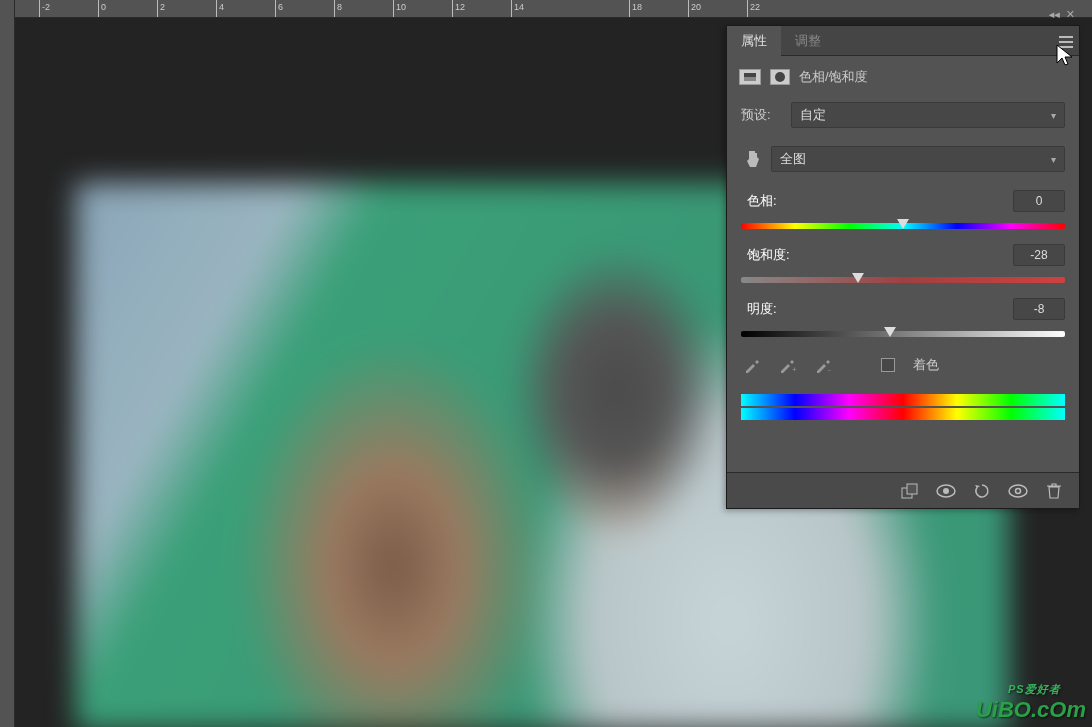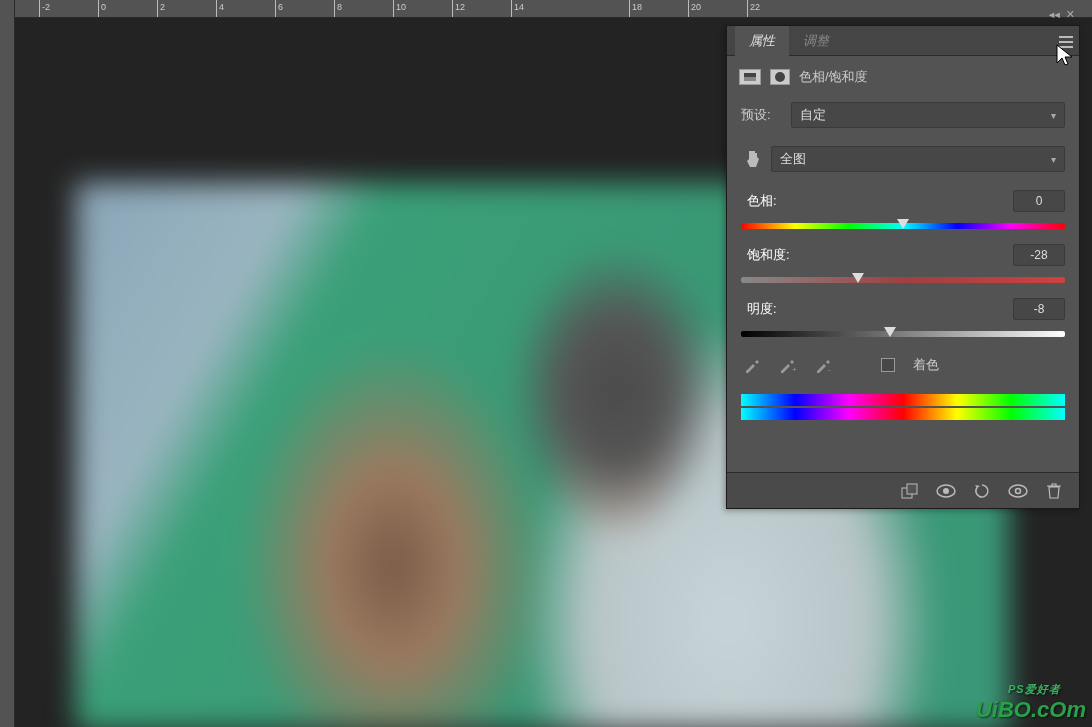--- a/index.html
+++ b/index.html
@@ -81,24 +81,22 @@
       display: flex;
       gap: 6px;
       align-items: center;
     }
     .panel-close span { color: #aaa; font-size: 11px; cursor: pointer; }
     .panel-tabs {
       display: flex;
       height: 30px;
       background: #454545;
       align-items: center;
-      padding-left: 8px;
       border-bottom: 1px solid #2a2a2a;
       position: relative;
-      font-style: italic;
     }
     .tab {
       padding: 6px 14px;
       font-size: 13px;
       color: #888;
       cursor: pointer;
     }
     .tab.active {
       background: #535353;
       color: #e0e0e0;

